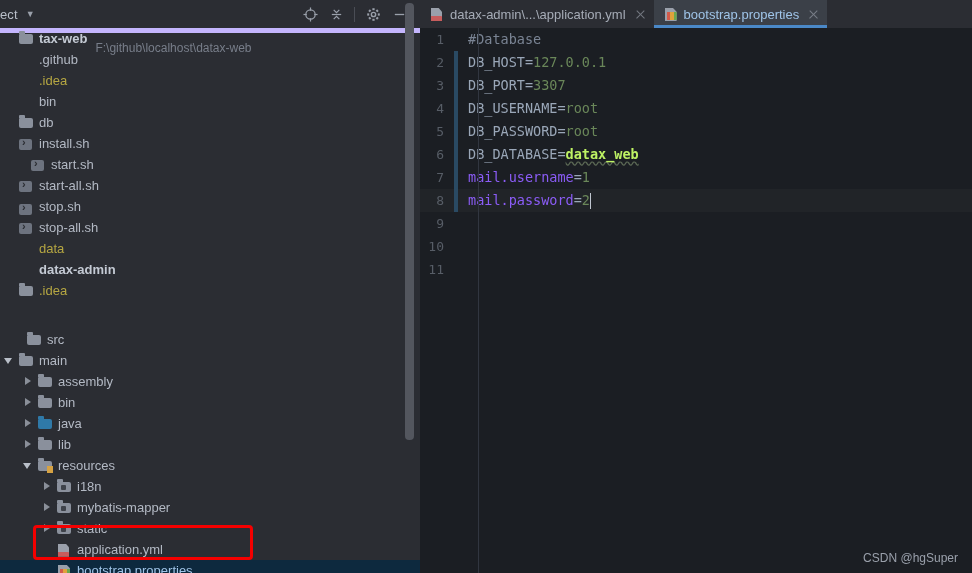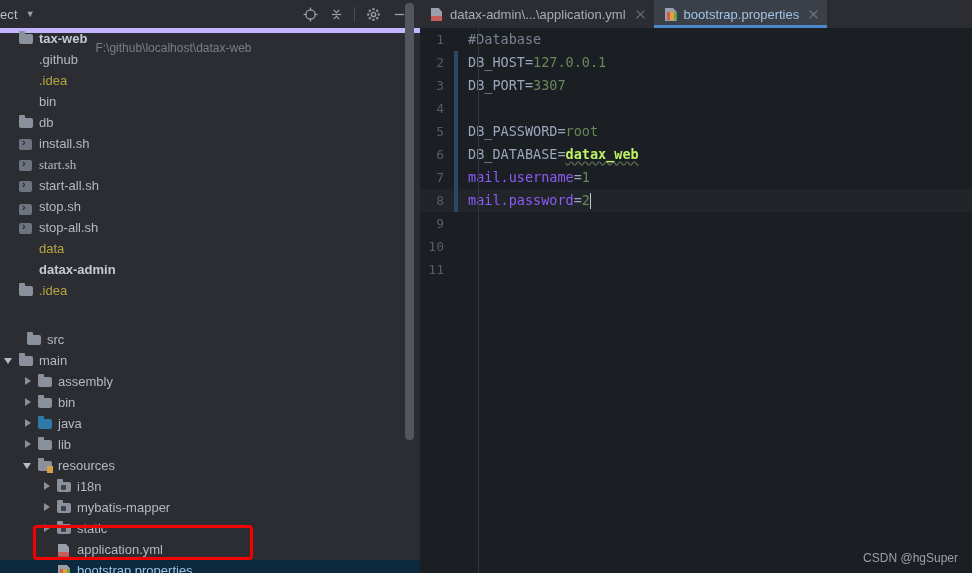--- a/index.html
+++ b/index.html
@@ -249,21 +249,21 @@
         </span>
         <span class="tlabel">db</span>
       </div>
       <div class="trow" style="padding-left: 4px;">
         <span class="twist"></span>
         <span class="ticon">
           <span class="shi"></span>
         </span>
         <span class="tlabel">install.sh</span>
       </div>
-      <div class="trow" style="padding-left: 4px; font-family: Liberation Serif, serif;">
+      <div class="trow" style="padding-left: 16px;">
         <span class="twist"></span>
         <span class="ticon">
           <span class="shi"></span>
         </span>
         <span class="tlabel">start.sh</span>
       </div>
       <div class="trow" style="padding-left: 4px;">
         <span class="twist"></span>
         <span class="ticon">
           <span class="shi"></span>
@@ -431,20 +431,21 @@
       <div class="cline">
         <span class="lnum">3</span>
         <span class="gutter-mark changed"></span>
         <span class="gutter-gap"></span>
         <span class="ctext"><span class="c-key">DB_PORT</span><span class="c-eq">=</span><span class="c-val">3307</span></span>
       </div>
       <div class="cline">
         <span class="lnum">4</span>
         <span class="gutter-mark changed"></span>
         <span class="gutter-gap"></span>
+        <span class="ctext"><span class="c-key">DB_USERNAME</span><span class="c-eq">=</span><span class="c-val">root</span></span>
       </div>
       <div class="cline">
         <span class="lnum">5</span>
         <span class="gutter-mark changed"></span>
         <span class="gutter-gap"></span>
         <span class="ctext"><span class="c-key">DB_PASSWORD</span><span class="c-eq">=</span><span class="c-val">root</span></span>
       </div>
       <div class="cline">
         <span class="lnum">6</span>
         <span class="gutter-mark changed"></span>

